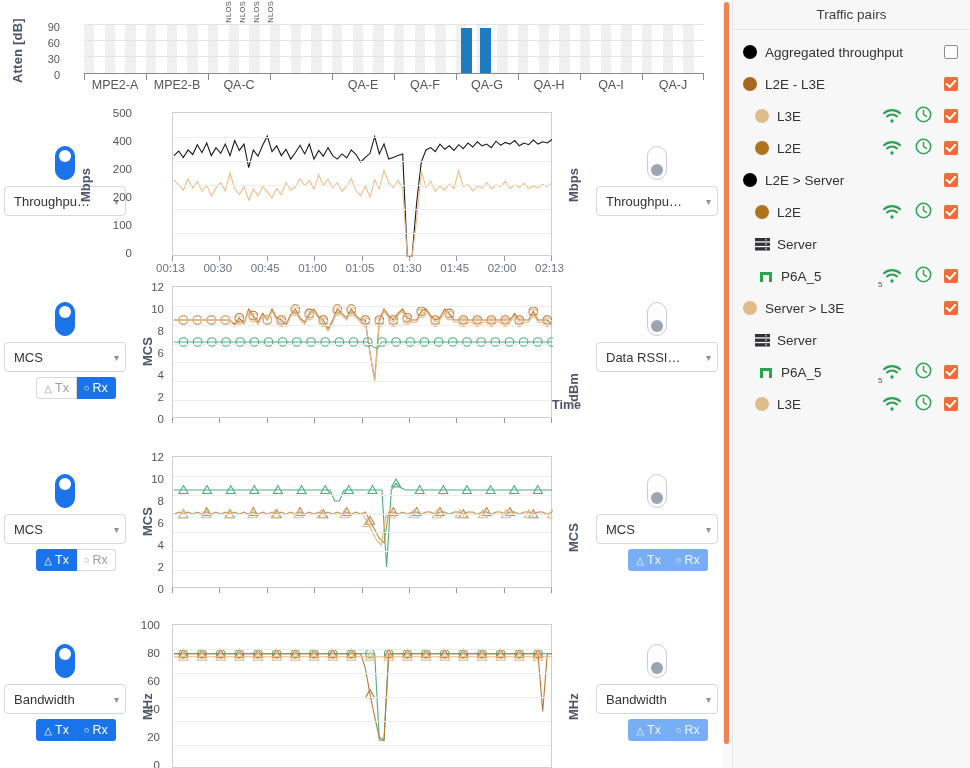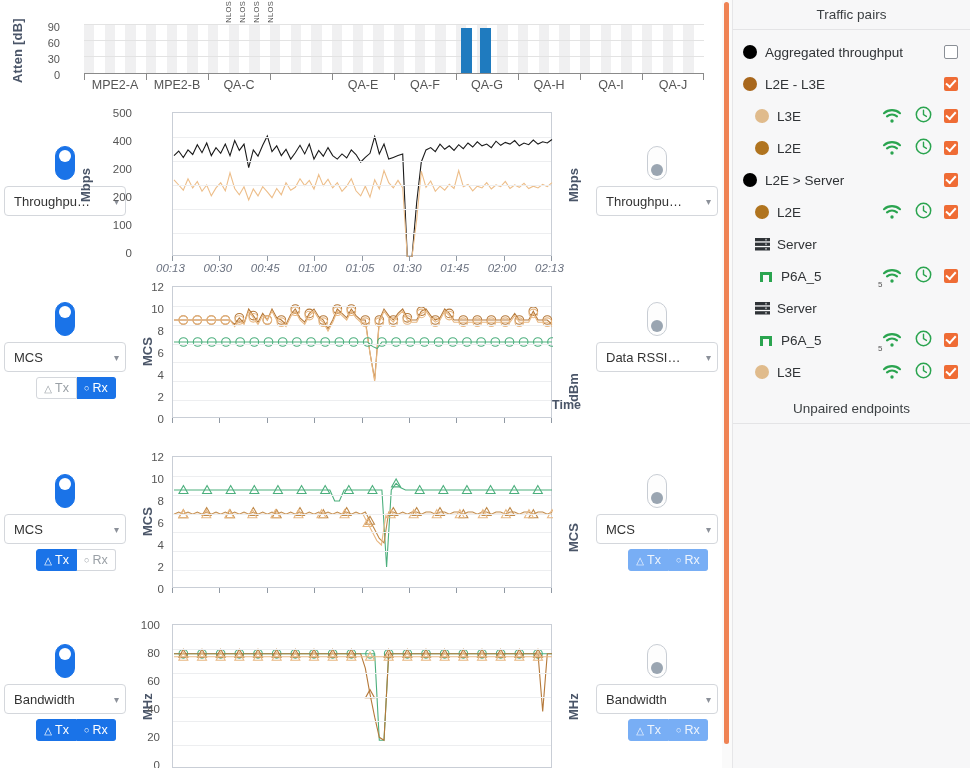--- a/index.html
+++ b/index.html
@@ -108,21 +108,21 @@
   .plot {
     position: absolute; background: #fff;
     border-left: 1px solid #9099a3; border-bottom: 1px solid #9099a3;
   }
   .plot.boxed { border: 1px solid #c9ced6; }
   .grid i { position: absolute; left: 0; right: 0; height: 1px; background: #edeef0; }
   .xticks { position: absolute; height: 5px; }
   .xticks i { position: absolute; top: 0; width: 1px; height: 5px; background: #9099a3; }
   .xlabels { position: absolute; height: 16px; }
   .xlabels span {
-    position: absolute; font-size: 11.5px; font-style: italic; color: #6b7280;
+    position: absolute; font-size: 11.5px; color: #6b7280;
     white-space: nowrap;
     text-align: right;
   }
   .time-label {
     position: absolute; font-size: 12.5px; font-weight: bold; color: #4a5568;
   }
 
   
   #splitter {
     position: absolute; left: 722px; top: 0; width: 10px; height: 768px;
@@ -869,20 +869,28 @@
                 <path d="M5 8.4 A8 8 0 0 1 15 8.4" fill="none" stroke="#2aa44f" stroke-width="2.1" stroke-linecap="round"></path>
                 <circle cx="10" cy="13" r="1.7" fill="#2aa44f"></circle>
               </svg><span class="wifi-sub">5</span></span>
             <span><svg width="17" height="17" viewBox="0 0 17 17">
                 <circle cx="8.5" cy="8.5" r="7.2" fill="none" stroke="#2aa44f" stroke-width="1.5"></circle>
                 <path d="M8.5 4.3 V8.7 L11.4 10.4" fill="none" stroke="#2aa44f" stroke-width="1.4" stroke-linecap="round"></path>
               </svg></span>
           </span>
           <span class="chk on"></span>
         </div>
+        <div class="tp-row">
+          <span class="bullet">
+            <span class="dot" style="background:#e0bb8c"></span>
+          </span>
+          <span class="tp-name">Server &gt; L3E</span>
+          <span class="icons"></span>
+          <span class="chk on"></span>
+        </div>
         <div class="tp-row indent1">
           <span class="bullet">
             <svg width="15" height="13" viewBox="0 0 15 13">
               <rect x="0" y="0" width="15" height="3.3" fill="#2f3337"></rect>
               <rect x="0" y="4.6" width="15" height="3.3" fill="#2f3337"></rect>
               <rect x="0" y="9.2" width="15" height="3.3" fill="#2f3337"></rect>
               <rect x="10.5" y="0.8" width="1" height="1.7" fill="#fff"></rect>
               <rect x="10.5" y="5.4" width="1" height="1.7" fill="#fff"></rect>
               <rect x="10.5" y="10" width="1" height="1.7" fill="#fff"></rect>
             </svg>
@@ -923,16 +931,15 @@
                 <circle cx="10" cy="13" r="1.7" fill="#2aa44f"></circle>
               </svg></span>
             <span><svg width="17" height="17" viewBox="0 0 17 17">
                 <circle cx="8.5" cy="8.5" r="7.2" fill="none" stroke="#2aa44f" stroke-width="1.5"></circle>
                 <path d="M8.5 4.3 V8.7 L11.4 10.4" fill="none" stroke="#2aa44f" stroke-width="1.4" stroke-linecap="round"></path>
               </svg></span>
           </span>
           <span class="chk on"></span>
         </div>
       </div>
-    <div class="tp-foot">Unpaired endpoints</div>
   </div>
 
 </div>
 
 </body></html>

